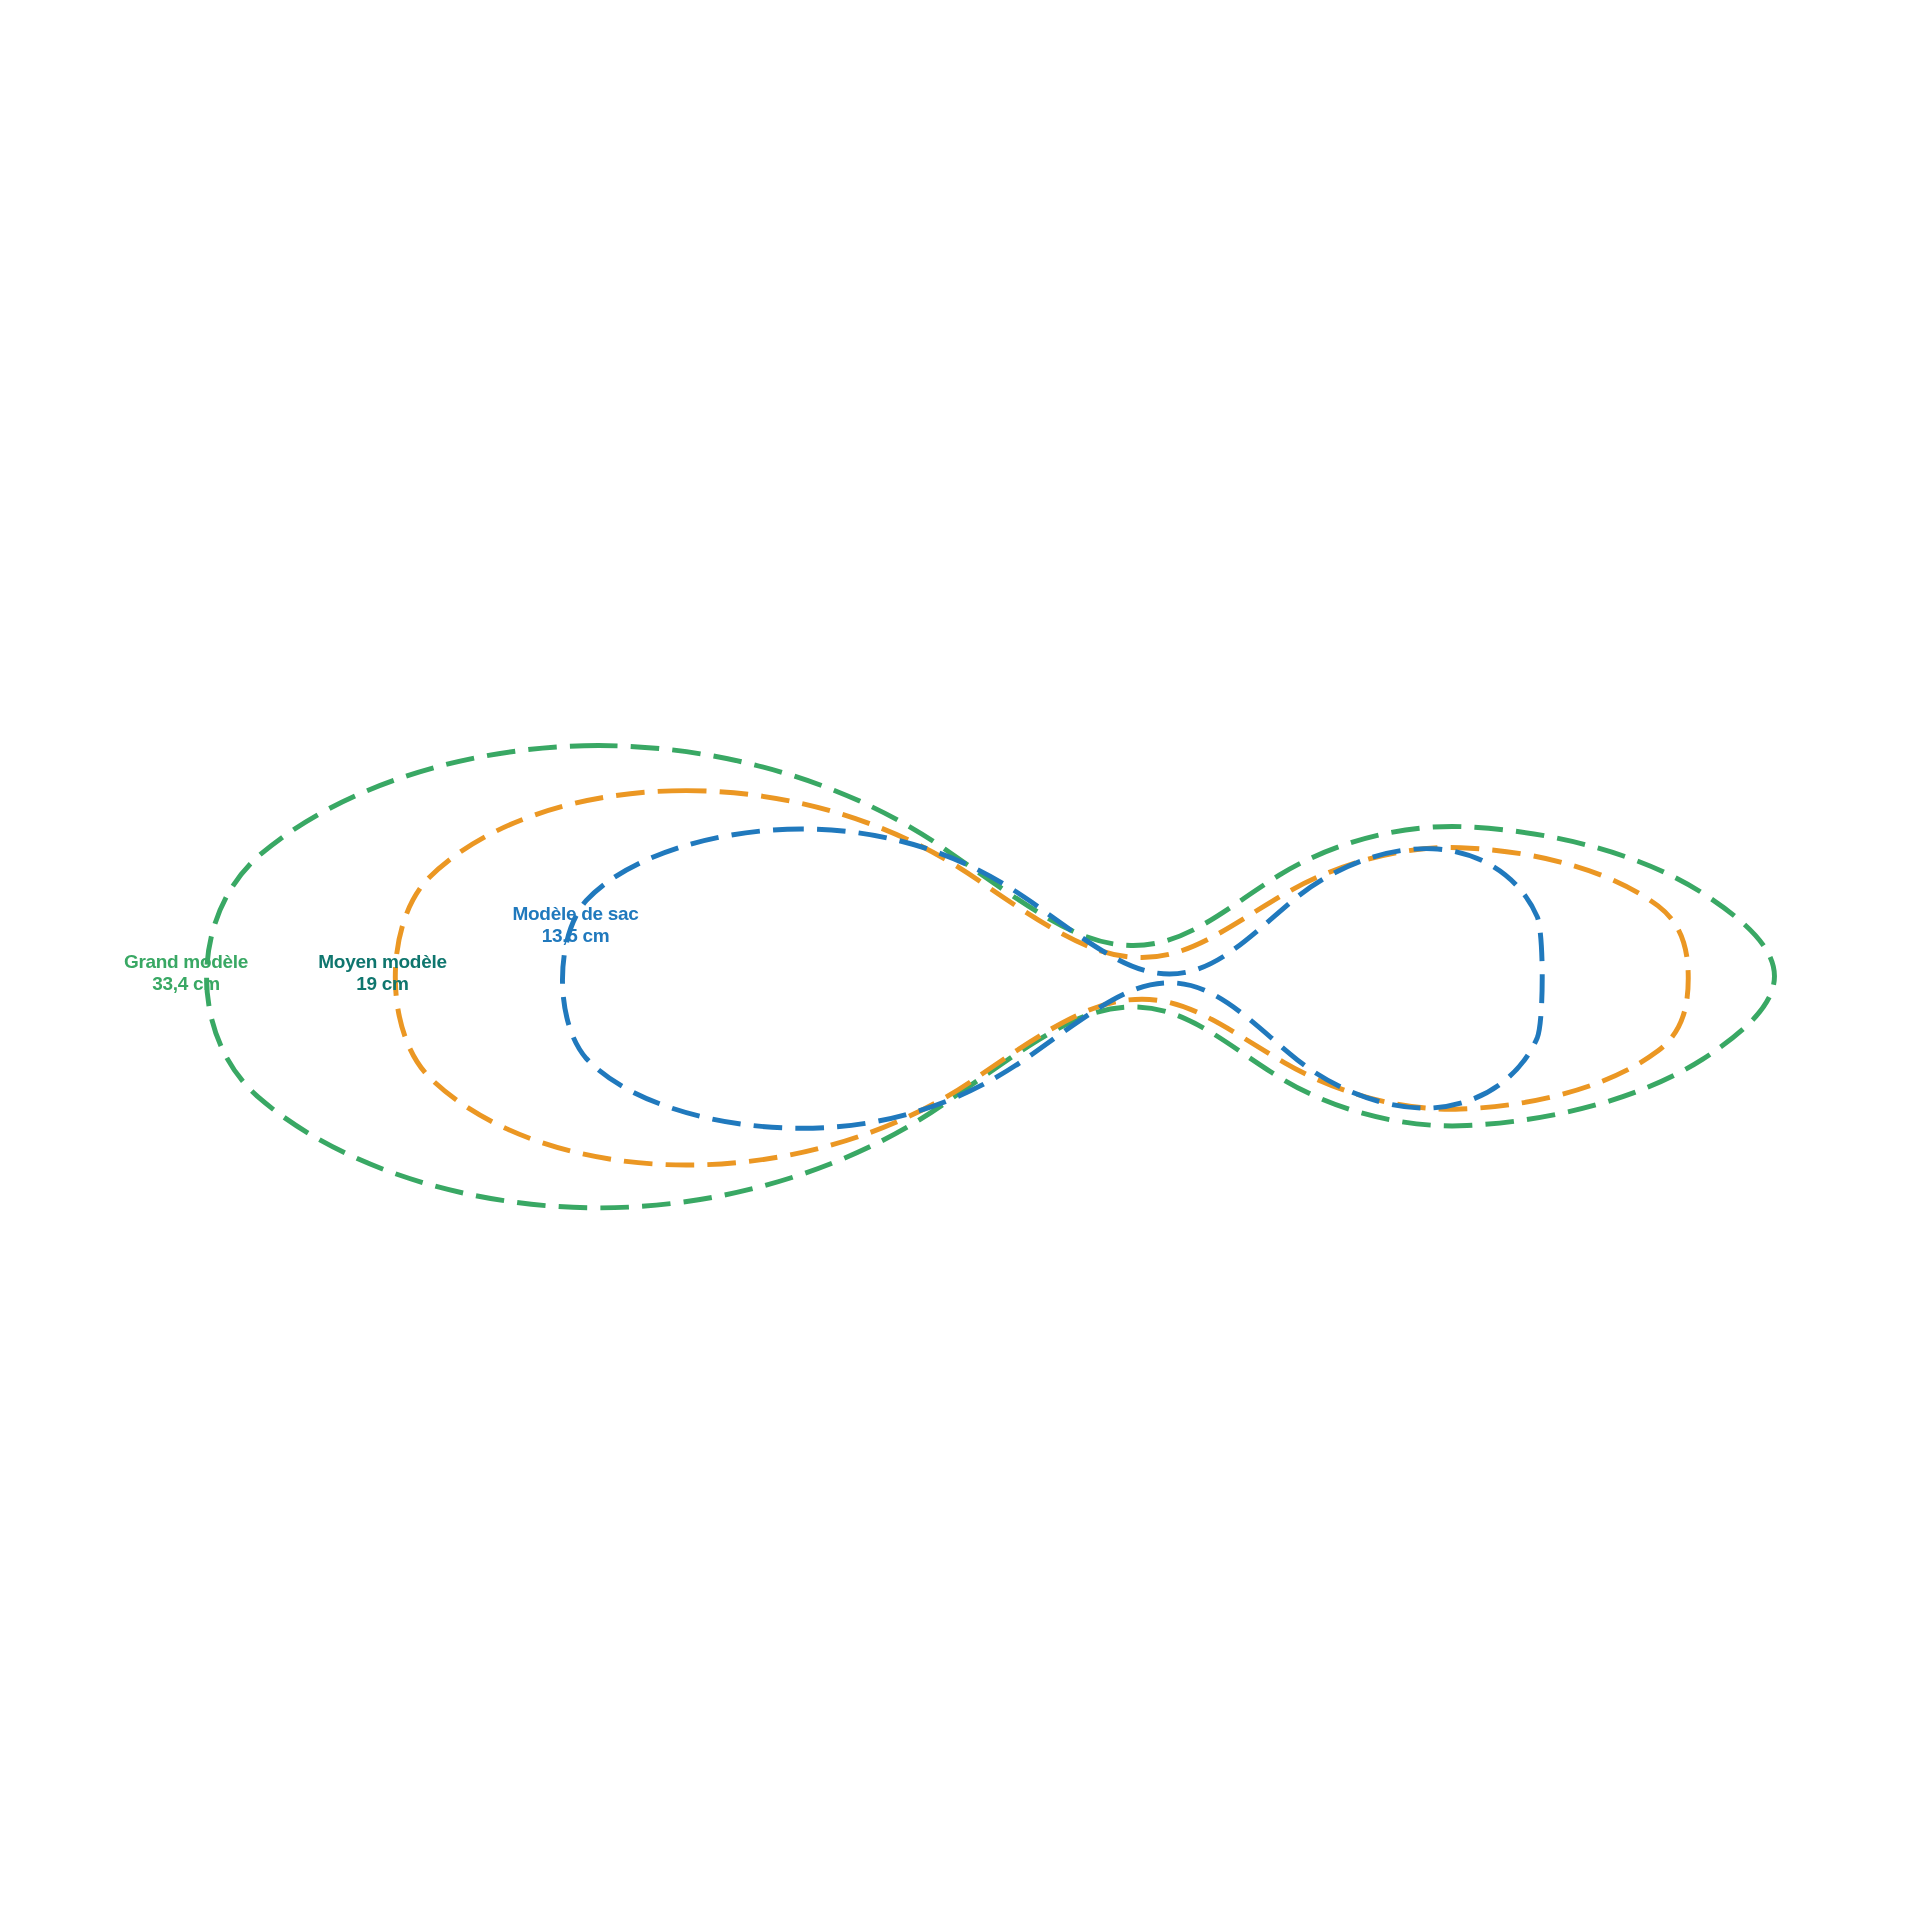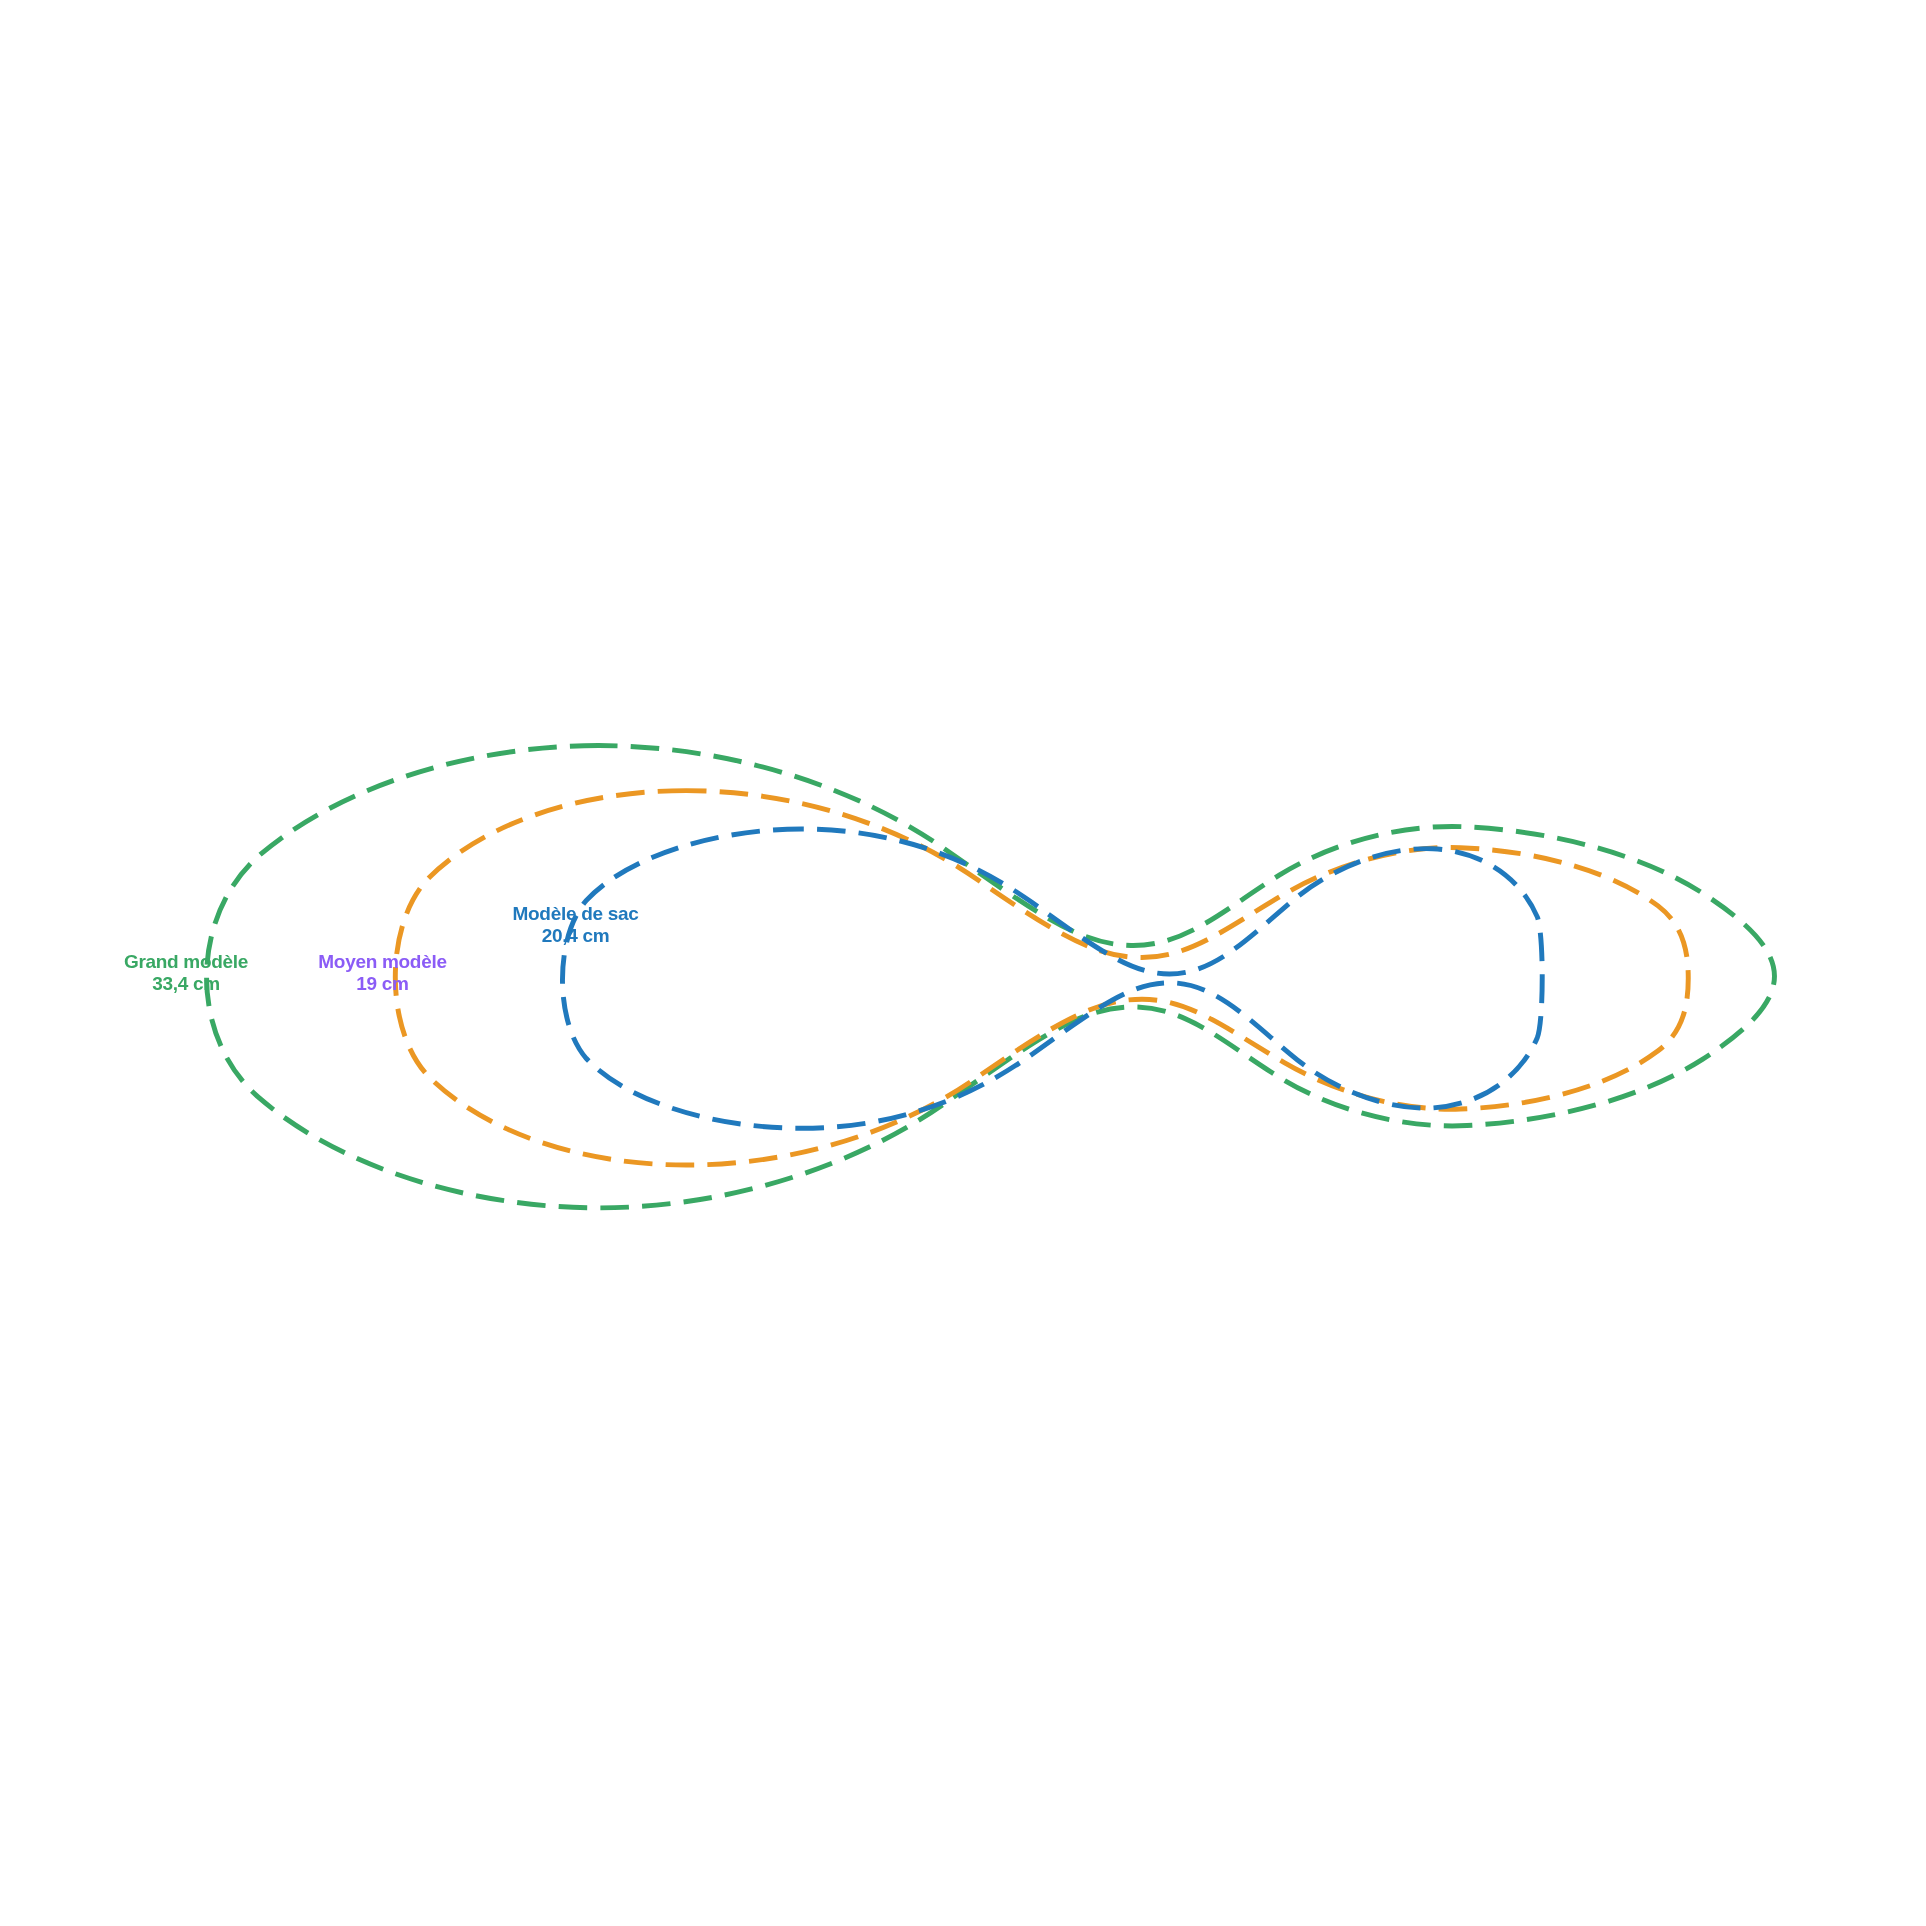--- a/index.html
+++ b/index.html
@@ -66,25 +66,25 @@
     </g>
   </svg>
 
   <div class="legend-layer">
 
     <div class="legend-item" id="legend-grand" style="color: rgb(57, 168, 100);">
       <span class="lg-name">Grand modèle</span>
       <span class="lg-size">33,4 cm</span>
     </div>
 
-    <div class="legend-item" id="legend-moyen" style="color: #8b5cf6; text-align: center;">
+    <div class="legend-item" id="legend-moyen" style="color: #0f766e; text-align: center;">
       <span class="lg-name">Moyen modèle</span>
       <span class="lg-size">19 cm</span>
     </div>
 
     <div class="legend-item" id="legend-sac" style="color: rgb(32, 121, 189);">
       <span class="lg-name">Modèle de sac</span>
-      <span class="lg-size">20,4 cm</span>
+      <span class="lg-size">13,5 cm</span>
     </div>
 
   </div>
 </div>
 
 
 </body></html>

